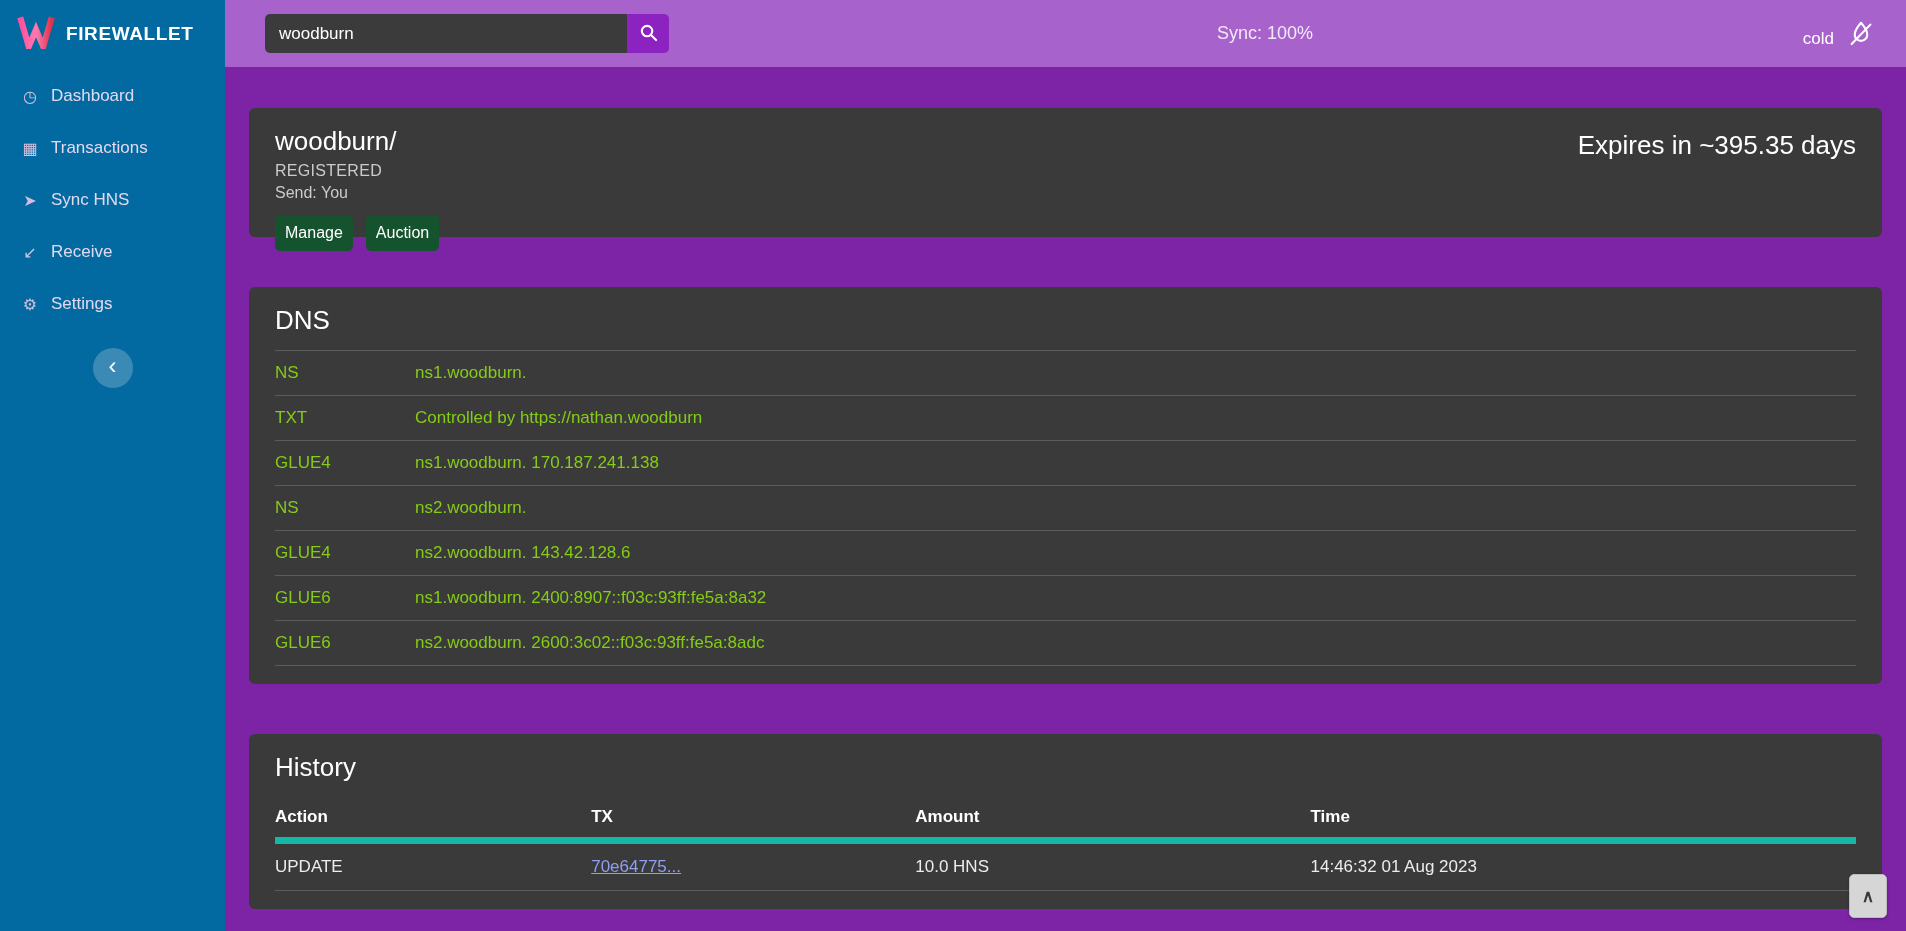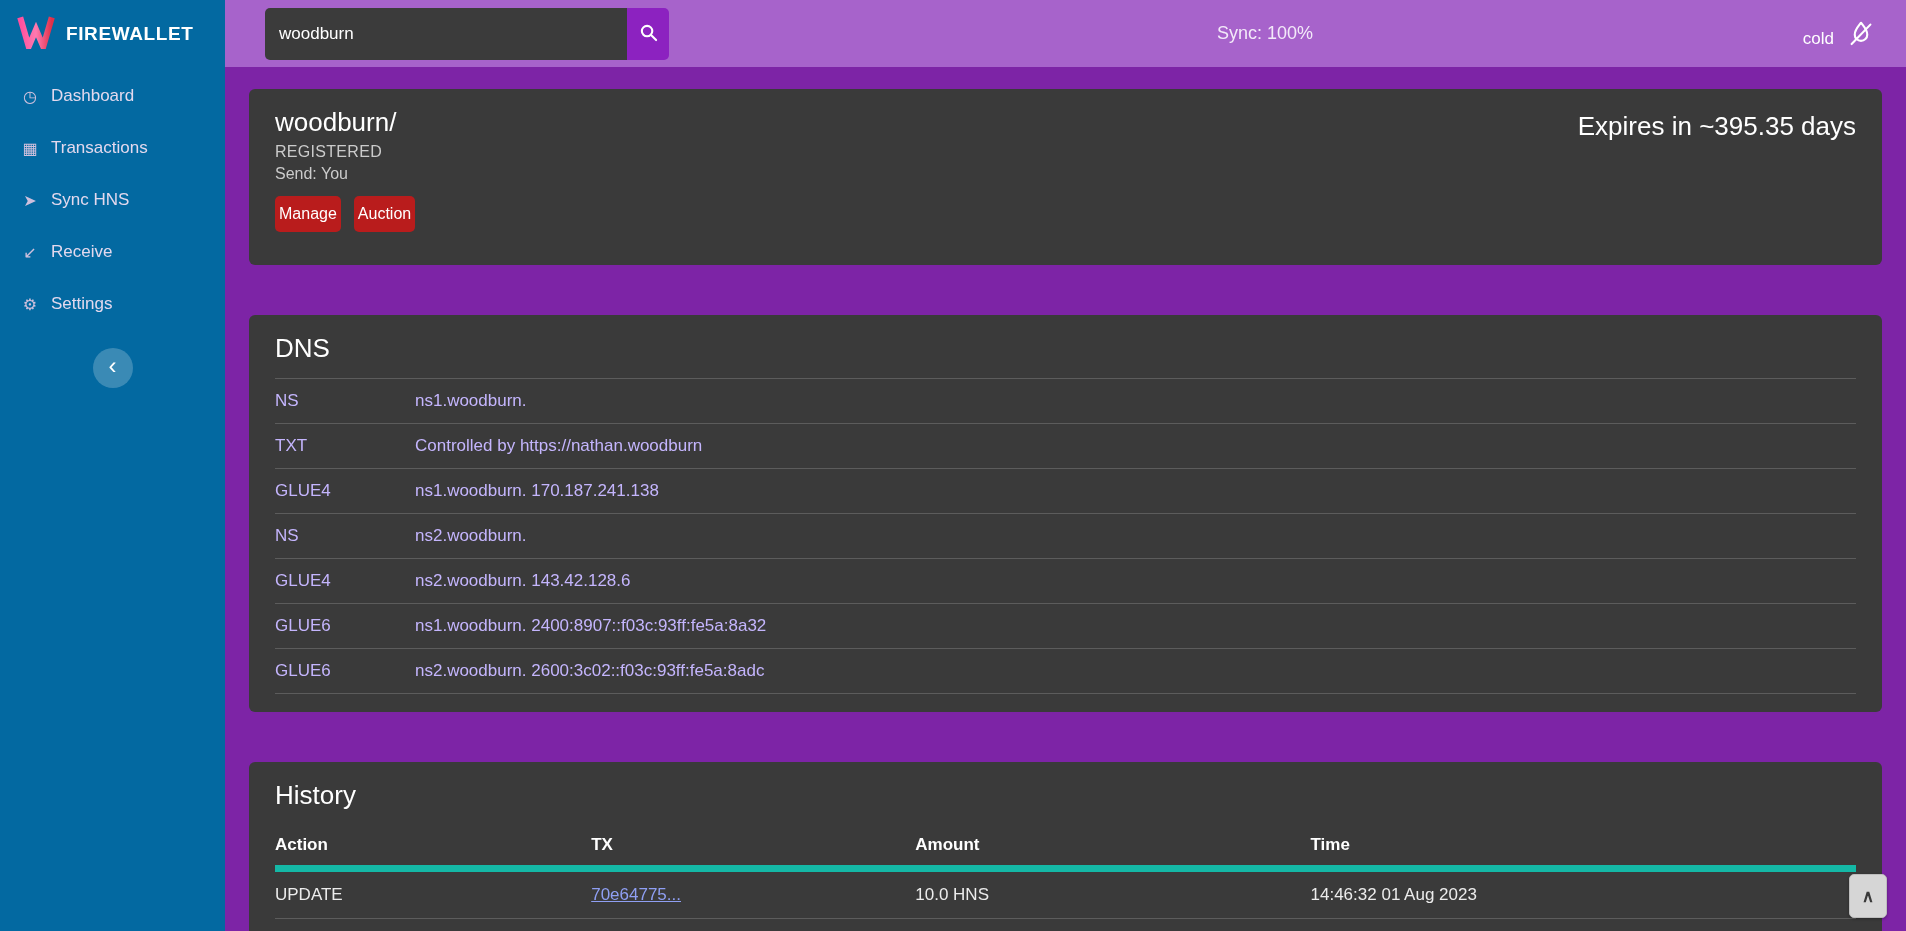--- a/index.html
+++ b/index.html
@@ -30,54 +30,54 @@
     background: rgba(255,255,255,.22); color: #fff; font-size: 24px; line-height: 1;
     margin: 18px auto 0; display: flex; align-items: center; justify-content: center; cursor: pointer;
   }
   .collapse-btn span { position: relative; top: -2px; }
 
   
   .topbar {
     position: absolute; left: 225px; right: 0; top: 0; height: 67px;
     background: #a763cb; display: flex; align-items: center; z-index: 5;
   }
-  .search-group { display: flex; margin-left: 40px; height: 52px; }
+  .search-group { display: flex; margin-left: 40px; height: 39px; }
   .search-input {
     width: 362px; background: #3b3b3b; border: none; outline: none; color: #fff;
     font-size: 17px; padding: 0 14px; border-radius: 5px 0 0 5px; font-family: inherit;
   }
   .search-button {
     width: 42px; background: #8c22c0; border: none; border-radius: 0 5px 5px 0;
     display: flex; align-items: center; justify-content: center; cursor: pointer;
   }
   .sync { position: absolute; left: 992px; font-size: 18px; color: #f3eaf9; }
   .topbar-right { margin-left: auto; display: flex; align-items: flex-end; gap: 10px; padding-right: 28px; }
   .wallet-mode { font-size: 17px; color: #fff; }
   .cold-icon { display: flex; align-items: center; cursor: pointer; }
 
   
   .main {
     position: absolute; left: 225px; top: 67px; right: 0; bottom: 0;
     padding: 22px 24px; overflow: hidden;
   }
   .card { background: #3a3a3a; border-radius: 6px; padding: 18px 26px; margin-bottom: 50px; }
-  .name-card { height: 176px; position: relative; }
+  .name-card { height: 129px; position: relative; margin-top: 19px; }
   .name-title { font-size: 26px; font-weight: normal; line-height: 30px; }
   .name-status { font-size: 16px; color: #cbcbcb; margin-top: 6px; letter-spacing: .3px; }
   .name-owner { font-size: 16px; color: #cbcbcb; margin-top: 4px; }
   .btn-row { margin-top: 13px; display: flex; gap: 13px; }
   .btn {
-    background: #b91c1c; color: #fff; border: none; border-radius: 5px;
-    font-size: 16px; padding: 9px 4px; cursor: pointer; font-family: inherit;
+    background: #14532d; color: #fff; border: none; border-radius: 5px;
+    font-size: 16px; padding: 9px 10px; cursor: pointer; font-family: inherit;
   }
   .expires { position: absolute; top: 22px; right: 26px; font-size: 26px; font-weight: normal; }
   .card-title { font-size: 26px; font-weight: normal; margin-bottom: 14px; }
 
   table { width: 100%; border-collapse: collapse; }
-  .dns-table td { border-top: 1px solid #5c5c5c; padding: 12px 0; font-size: 17px; color: #c4b5fd; }
+  .dns-table td { border-top: 1px solid #5c5c5c; padding: 12px 0; font-size: 17px; color: #84cc16; }
   .dns-table tr:last-child td { border-bottom: 1px solid #5c5c5c; }
   .dns-type { width: 140px; color: #e3e3e3; }
 
   .history-table th {
     text-align: left; font-size: 17px; font-weight: bold; color: #fff;
     padding: 10px 0; border-bottom: 7px solid #14b8a6;
   }
   .history-table td { font-size: 17px; padding: 13px 0; border-bottom: 1px solid #5c5c5c; color: #ececec; }
   .col-action { width: 20%; } .col-tx { width: 20.5%; } .col-amount { width: 25%; } .col-time { width: 34.5%; }
   a.tx-link { color: #8f9ff3; text-decoration: underline; cursor: pointer; }

